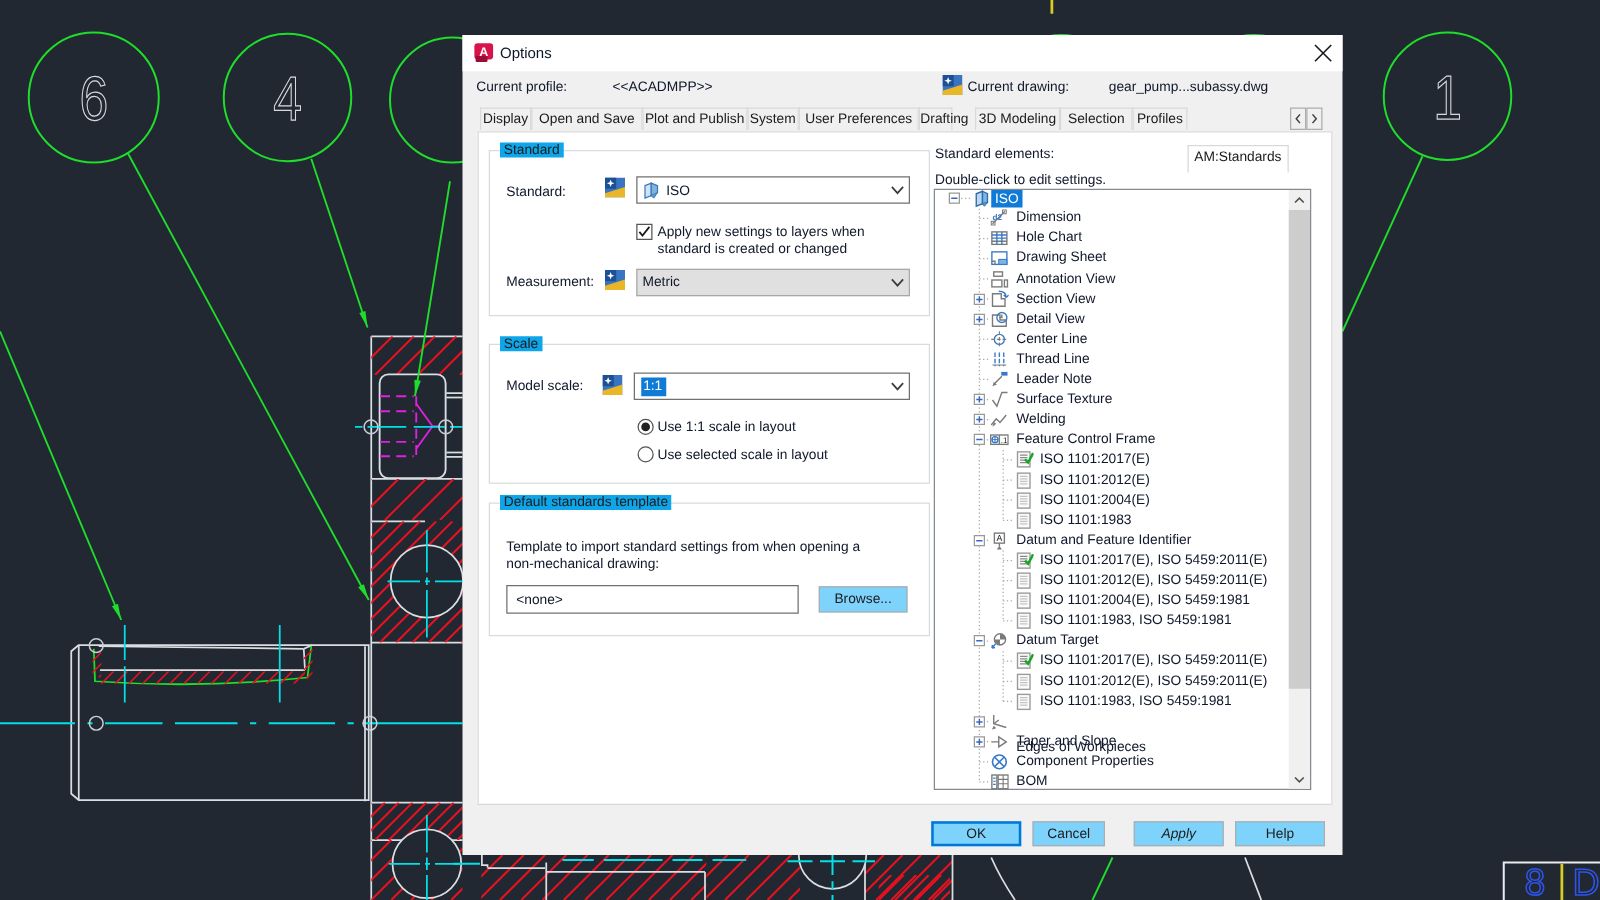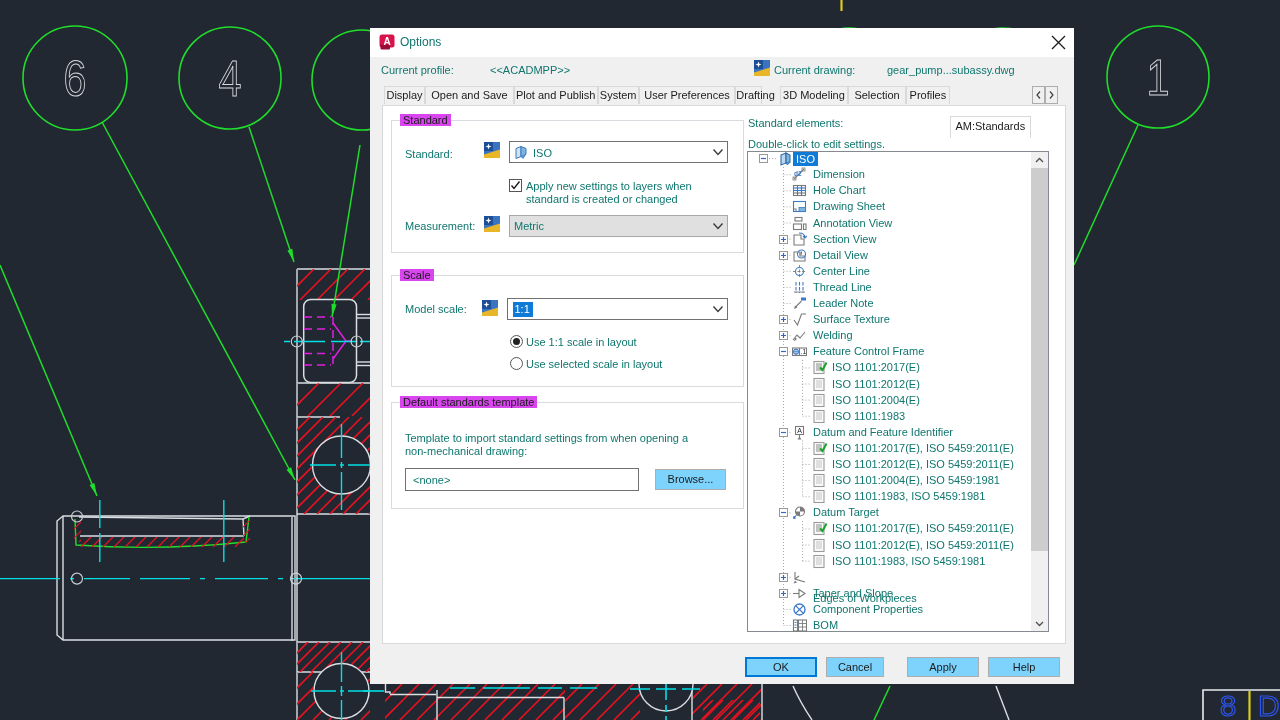--- a/index.html
+++ b/index.html
@@ -1,27 +1,27 @@
 <!DOCTYPE html>
 <html><head><meta charset="utf-8">
 <style>
 html,body{margin:0;padding:0;width:1280px;height:720px;overflow:hidden;background:#222831;
 font-family:"Liberation Sans",sans-serif;}
 .abs{position:absolute;}
-.t{position:absolute;font-size:11px;color:#0f766e;white-space:nowrap;line-height:13px;}
+.t{position:absolute;font-size:11px;color:#0f172a;white-space:nowrap;line-height:13px;}
 #dlg{position:absolute;left:370px;top:28px;width:704px;height:656px;background:#f0f0f0;}
 #tbar{position:absolute;left:0;top:0;width:704px;height:29px;background:#ffffff;}
 .tab{position:absolute;top:58px;height:18px;background:#f0f0f0;border:1px solid #d9d9d9;border-bottom:none;
 box-sizing:border-box;text-align:center;font-size:11px;color:#1b1b1b;line-height:17px;}
 .tabA{position:absolute;top:56px;height:22px;background:#ffffff;border:1px solid #d9d9d9;border-bottom:none;
 box-sizing:border-box;text-align:center;font-size:11px;color:#1b1b1b;line-height:19px;z-index:5;}
 #panel{position:absolute;left:12px;top:77px;width:684px;height:539px;background:#ffffff;
 border:1px solid #d9d9d9;box-sizing:border-box;z-index:1;}
 .grp{position:absolute;border:1px solid #d8dce0;box-sizing:border-box;}
-.grpl{position:absolute;background:#d946ef;font-size:11px;color:#1b1b1b;padding:0 3px;line-height:12px;}
+.grpl{position:absolute;background:#0ea5e9;font-size:11px;color:#1b1b1b;padding:0 3px;line-height:12px;}
 .combo{position:absolute;background:#ffffff;border:1px solid #707070;box-sizing:border-box;}
 .btn{position:absolute;background:#7dd3fc;border:1px solid #adadad;box-sizing:border-box;
 font-size:11px;color:#1b1b1b;text-align:center;}
 .ebox{position:absolute;width:9px;height:9px;background:#fff;border:1px solid #999;box-sizing:border-box;}
 </style></head><body>
 
 <svg class="abs" style="left:0;top:0" width="1280" height="720" viewBox="0 0 1280 720">
     <circle cx="75" cy="78" r="52" fill="none" stroke="#1fdd2b" stroke-width="1.6"></circle>
     <text x="75" y="96" font-size="50" fill="none" stroke="#d4d9dd" stroke-width="1.0" text-anchor="middle" textLength="23" lengthAdjust="spacingAndGlyphs">6</text>
     <circle cx="230" cy="78" r="51" fill="none" stroke="#1fdd2b" stroke-width="1.6"></circle>
@@ -640,14 +640,14 @@
     <div class="abs" style="left:661px;top:124px;width:17px;height:479px;background:#f0f0f0;z-index:4;"></div>
     <div class="abs" style="left:661px;top:140px;width:17px;height:383px;background:#cdcdcd;z-index:5;"></div>
     <svg class="abs" style="left:661px;top:124px;z-index:6" width="17" height="17" viewBox="0 0 17 17">
 <path d="M5,10 L8.5,6.5 L12,10" fill="none" stroke="#505050" stroke-width="1.3"></path>
     </svg>
     <svg class="abs" style="left:661px;top:587px;z-index:6" width="17" height="17" viewBox="0 0 17 17">
 <path d="M5,7 L8.5,10.5 L12,7" fill="none" stroke="#505050" stroke-width="1.3"></path>
     </svg>
 <div class="btn" style="left:375px;top:629px;width:72px;height:20px;line-height:17px;border:2px solid #0078d7;">OK</div>
     <div class="btn" style="left:456px;top:629px;width:58px;height:20px;line-height:18px;">Cancel</div>
-    <div class="btn" style="left:537px;top:629px;width:72px;height:20px;line-height:18px;">Apply</div>
+    <div class="btn" style="left:537px;top:629px;width:72px;height:20px;line-height:18px;font-style:italic;">Apply</div>
     <div class="btn" style="left:618px;top:629px;width:72px;height:20px;line-height:18px;">Help</div>
 </div>
 </body></html>

